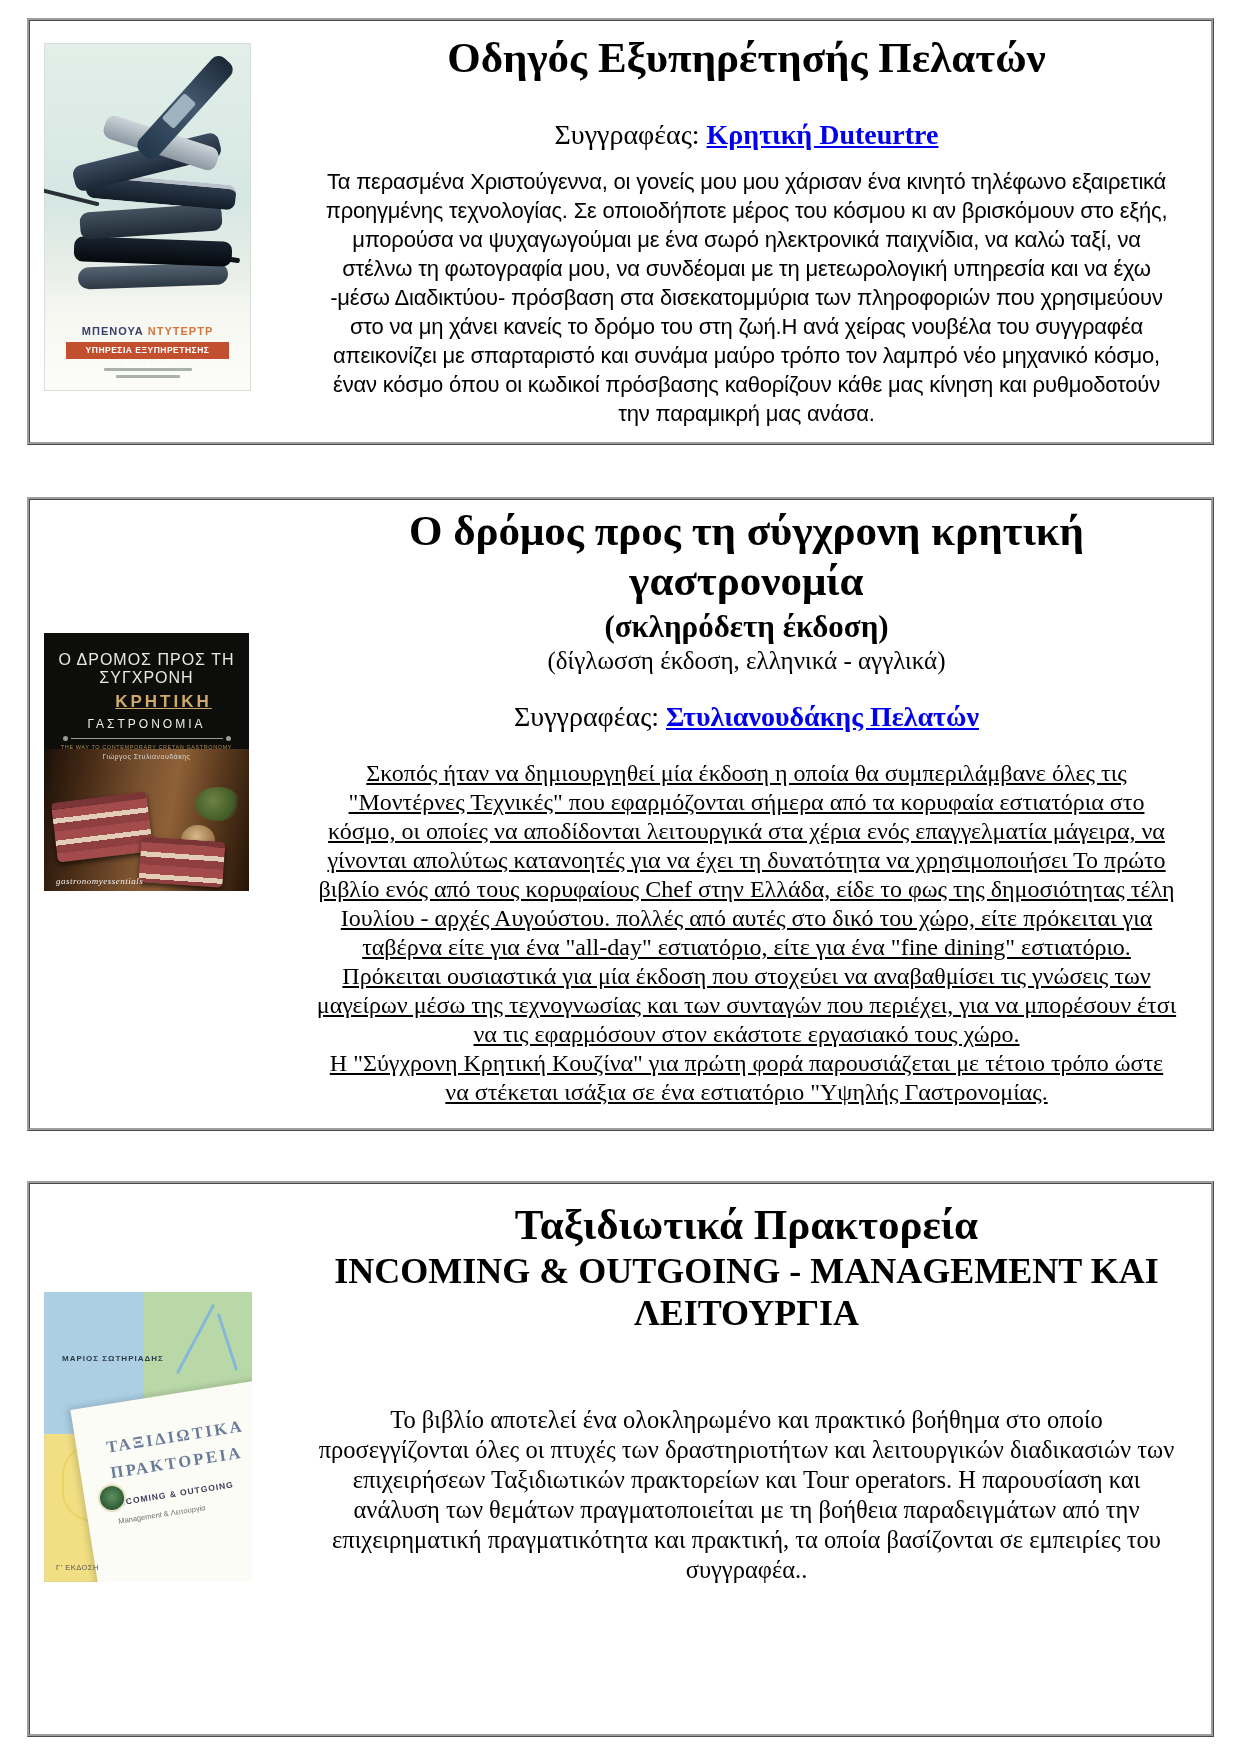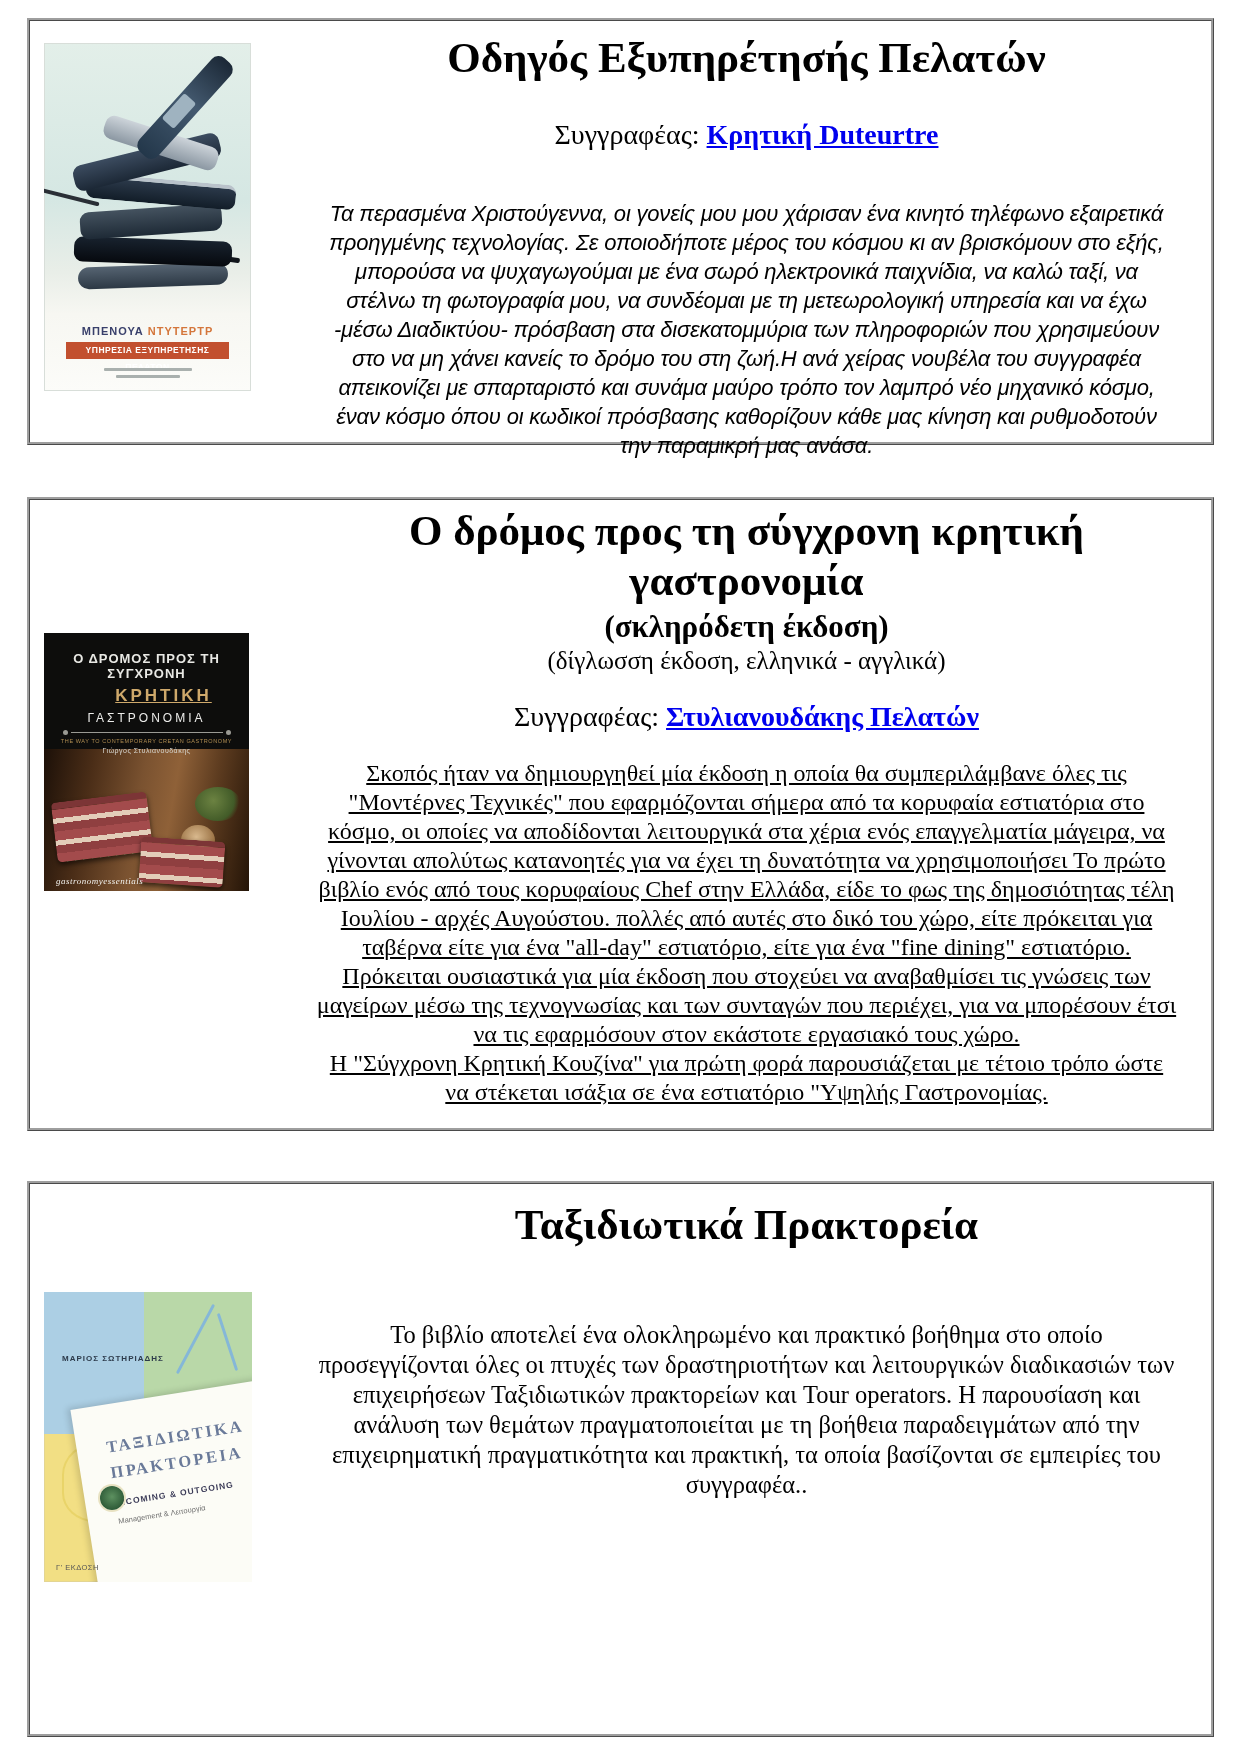--- a/index.html
+++ b/index.html
@@ -60,21 +60,21 @@
   .cover1-strip { position:absolute; bottom:32px; left:22px; right:22px; height:17px;
     background:#c2502f; color:#fff; font-family:"Liberation Sans",sans-serif;
     font-size:8.5px; font-weight:bold; letter-spacing:0.5px; line-height:17px; text-align:center; }
   .tinybar { position:absolute; height:3px; background:#a9b0ae; left:50%; transform:translateX(-50%); border-radius:1px; }
   .tb1 { width:88px; bottom:20px; } .tb2 { width:64px; bottom:13px; }
 
   
   .cover-2 { width:205px; height:258px; margin-top:133px; background:#0d0d0c; }
   .c2-text { position:relative; text-align:center; padding-top:18px; z-index:2;
     font-family:"Liberation Sans",sans-serif; }
-  .c2-l1 { color:#e8e8e4; font-size:13px; letter-spacing:1px;font-weight:bold; }
+  .c2-l1 { color:#e8e8e4; font-size:16px; letter-spacing:1px; }
   .c2-l2 { color:#cfa96b; font-size:17px; font-weight:bold; letter-spacing:3px;
     text-decoration:underline; margin-top:5px;padding-left:34px; }
   .c2-l3 { color:#ececea; font-size:12px; letter-spacing:3px; margin-top:5px; }
   .c2-rule { width:152px; height:1px; background:#9a9a94; margin:7px auto 5px; position:relative; }
   .c2-rule::before,.c2-rule::after { content:""; position:absolute; top:-2px; width:5px; height:5px;
     border-radius:50%; background:#9a9a94; }
   .c2-rule::before { left:-8px; } .c2-rule::after { right:-8px; }
   .c2-en { color:#b08d52; font-size:5.5px; letter-spacing:0.6px; }
   .c2-au { color:#d8d8d2; font-size:7px; margin-top:3px; letter-spacing:0.5px; }
   .c2-photo { position:absolute; left:0; right:0; bottom:0; height:142px;
@@ -111,21 +111,21 @@
   .c3-author { position:absolute; top:62px; left:18px; font-family:"Liberation Sans",sans-serif;
     font-size:8px; font-weight:bold; color:#2c3a4a; letter-spacing:1px; }
   .c3-logo { position:absolute; left:56px; bottom:72px; width:24px; height:24px; border-radius:50%;
     background:radial-gradient(circle at 50% 45%, #5d9160, #2f5c38 70%); box-shadow:0 0 0 2px #e8e2c2; }
   .c3-edition { position:absolute; left:12px; bottom:10px; font-family:"Liberation Sans",sans-serif;
     font-size:7.5px; color:#555; letter-spacing:0.5px; }
 
   
   .box-1 .book-title { margin-top:12px; }
   .box-1 .author-line { margin-top:36px; }
-  .box-1 .desc { margin-top:48px;font-style:italic; }
+  .box-1 .desc { margin-top:16px; }
   .box-2 .book-title { margin-top:6px; }
   .box-2 .author-line { margin-top:26px; }
   .box-2 .desc { margin-top:26px;text-decoration:underline; }
   .box-3 .book-title { margin-top:16px; }
   .box-3 .author-line { margin-top:52px; }
   .box-3 .desc { margin-top:70px; font-size:24.5px; line-height:30px; }
 </style>
 </head>
 <body>
 
@@ -209,15 +209,17 @@
         <div class="c3-title">ΠΡΑΚΤΟΡΕΙΑ</div>
         <div class="c3-sub1">INCOMING &amp; OUTGOING</div>
         <div class="c3-sub2">Management &amp; Λειτουργία</div>
       </div>
       <div class="c3-logo"></div>
       <div class="c3-edition">Γ' ΕΚΔΟΣΗ</div>
     </div>
   </div>
   <div class="text-col">
     <div class="book-title">Ταξιδιωτικά Πρακτορεία</div>
+    <div class="subtitle">INCOMING &amp; OUTGOING - MANAGEMENT ΚΑΙ
+ΛΕΙΤΟΥΡΓΙΑ</div>
     <div class="desc desc-serif">Το βιβλίο αποτελεί ένα ολοκληρωμένο και πρακτικό βοήθημα στο οποίο προσεγγίζονται όλες οι πτυχές των δραστηριοτήτων και λειτουργικών διαδικασιών των επιχειρήσεων Ταξιδιωτικών πρακτορείων και Tour operators. Η παρουσίαση και ανάλυση των θεμάτων πραγματοποιείται με τη βοήθεια παραδειγμάτων από την επιχειρηματική πραγματικότητα και πρακτική, τα οποία βασίζονται σε εμπειρίες του συγγραφέα..</div>
   </div>
 </div>
 
 </body></html>

